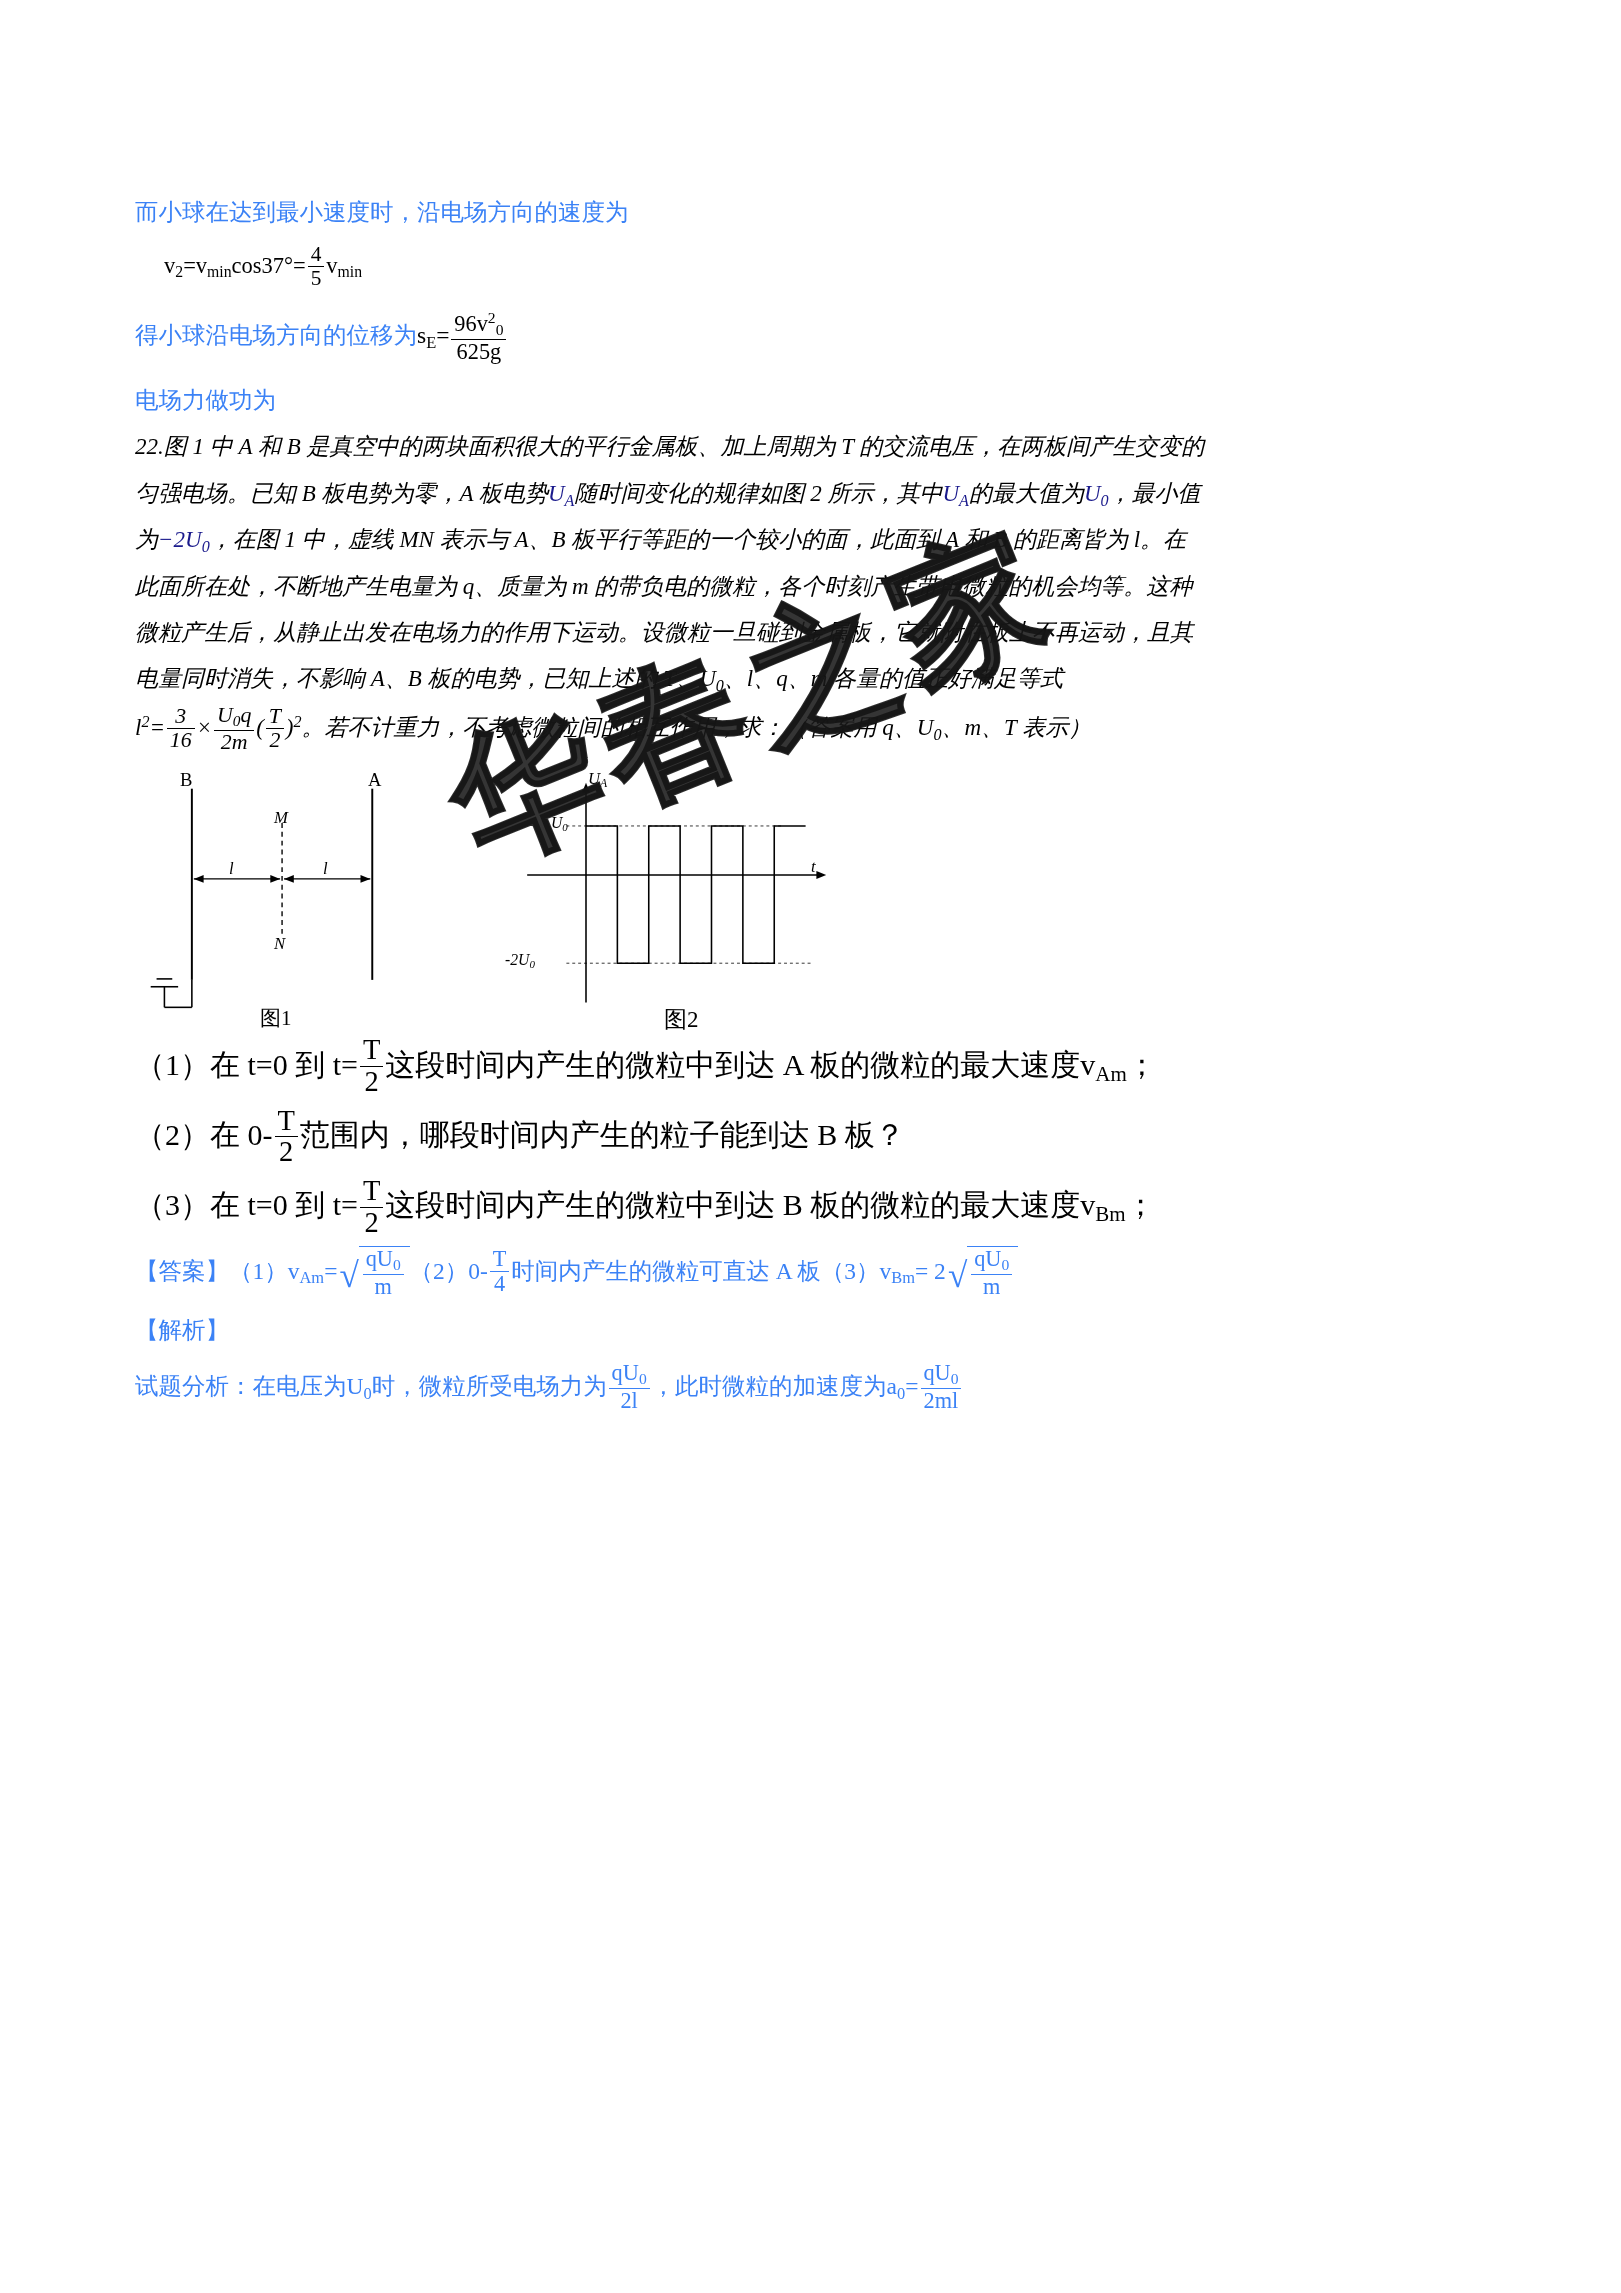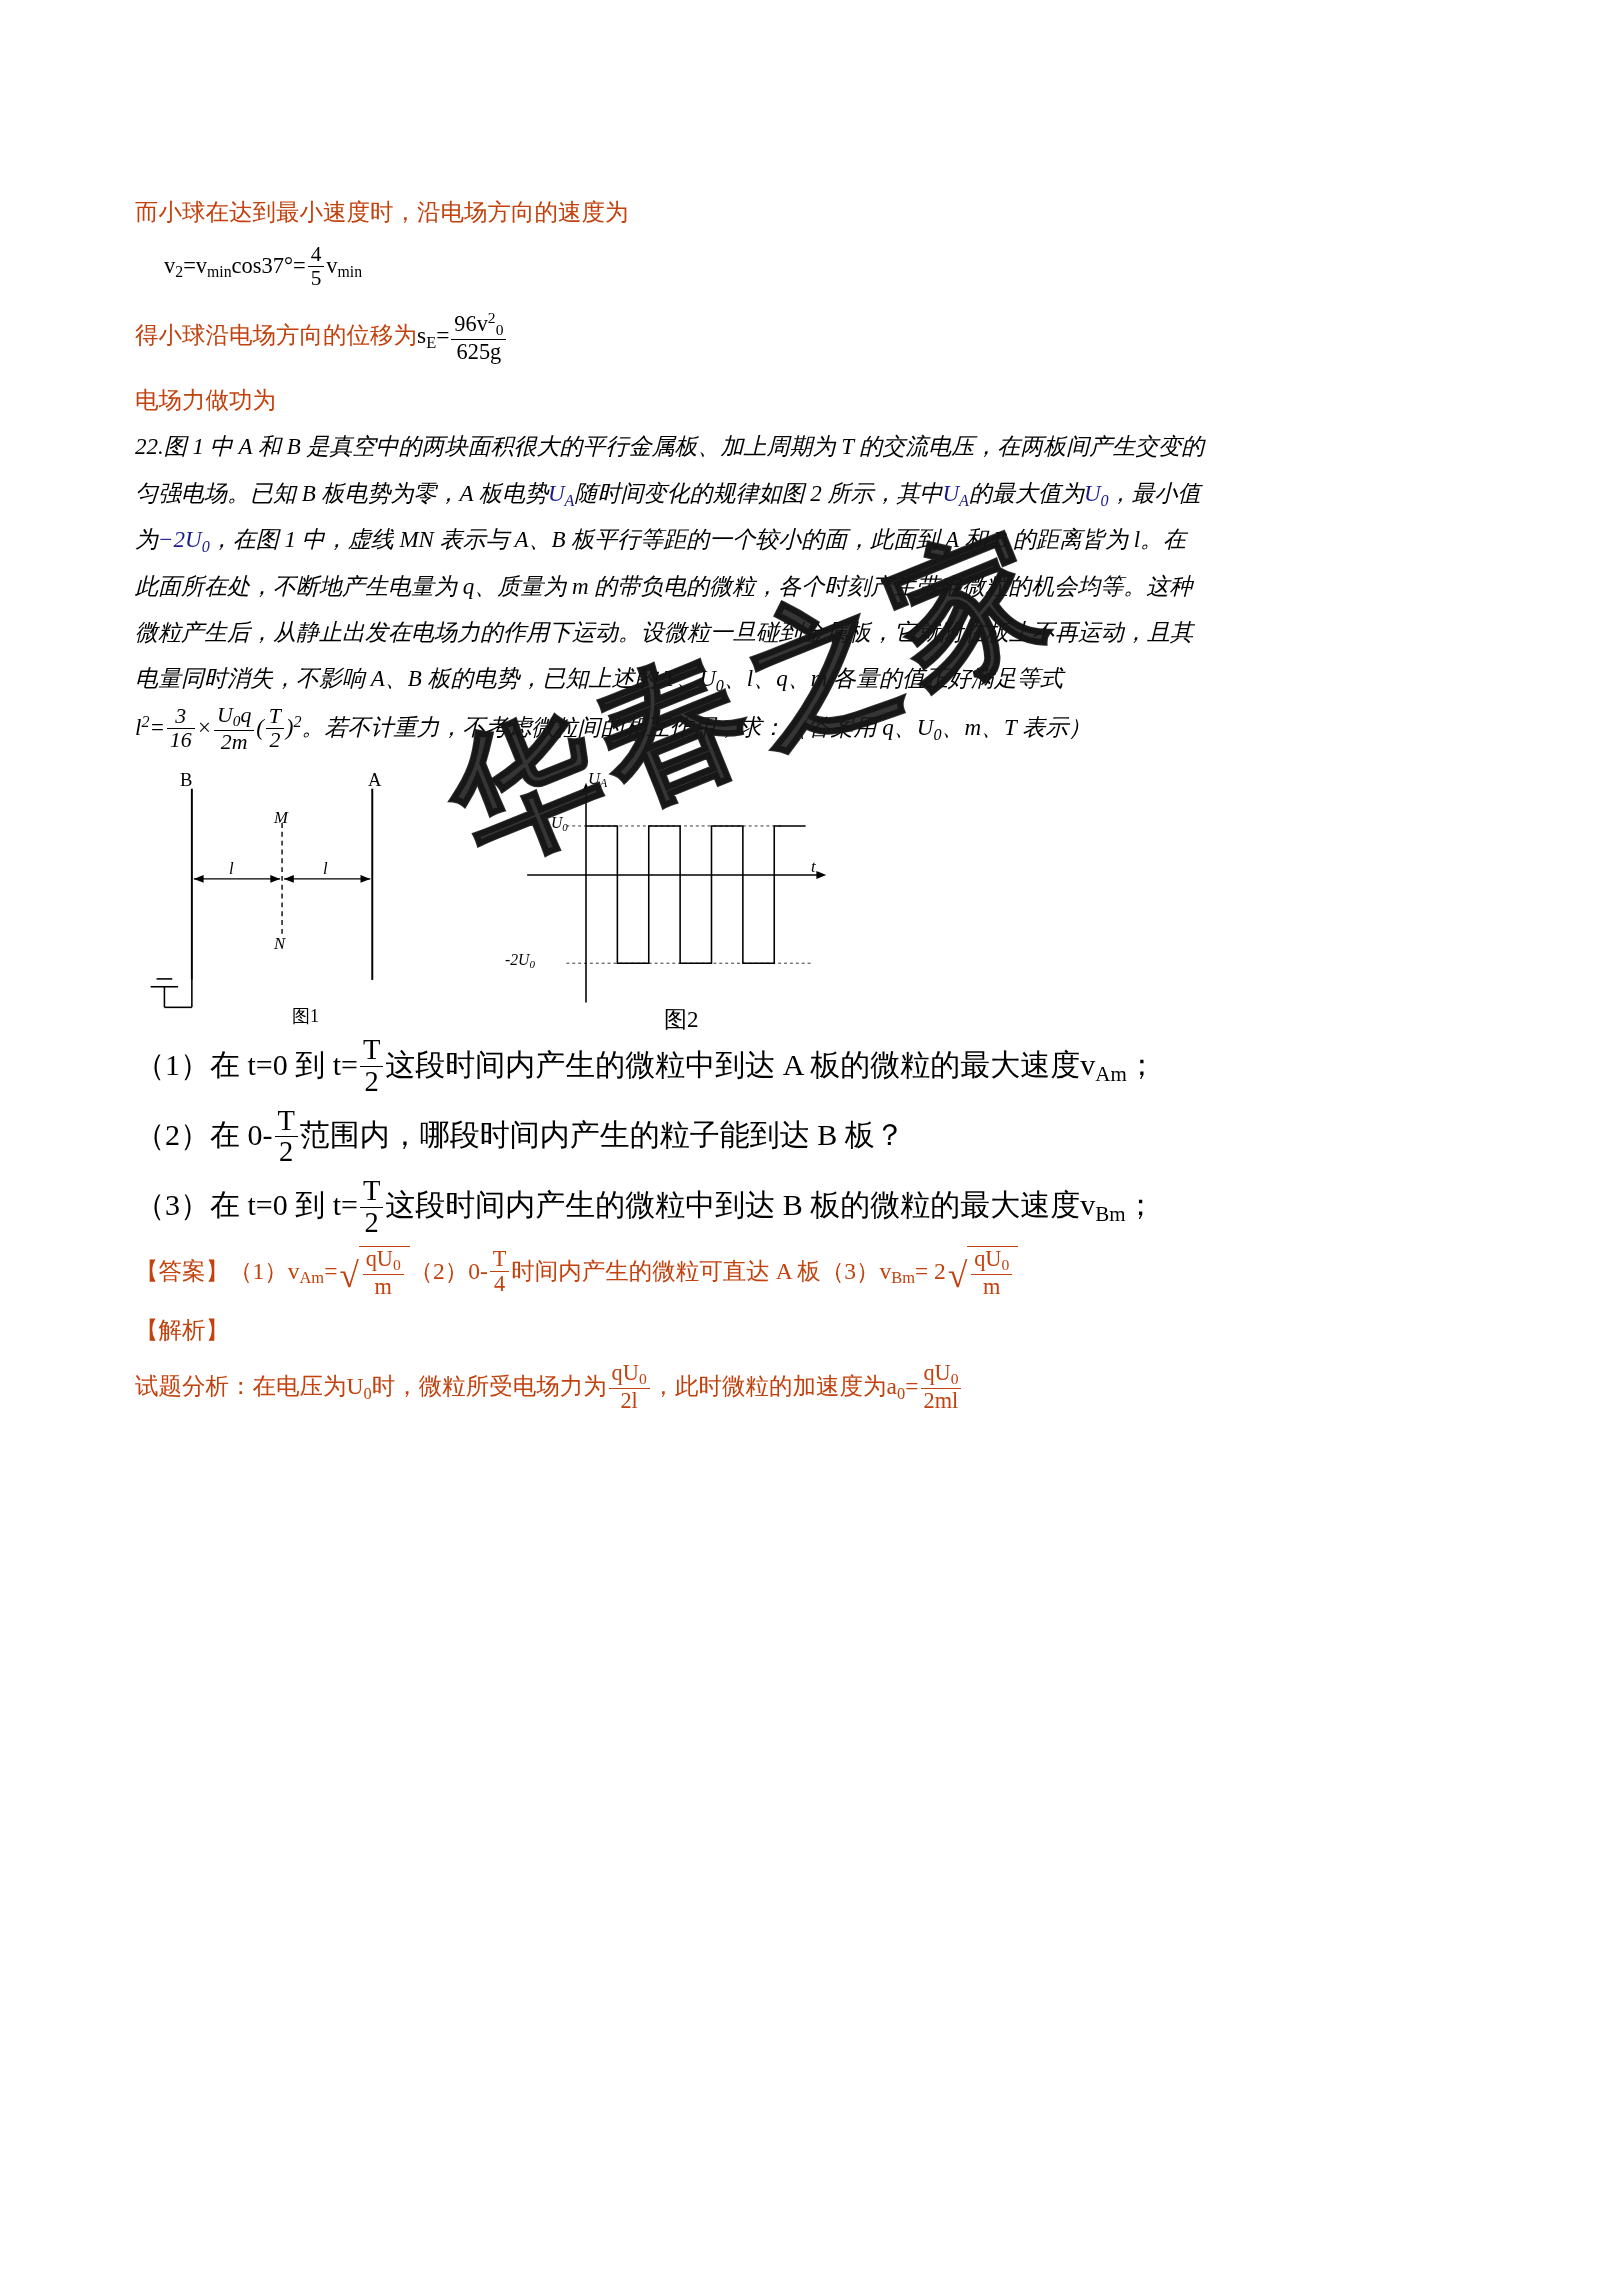--- a/index.html
+++ b/index.html
@@ -22,21 +22,21 @@
     height: 2294px;
     background: #fff;
   }
   .content {
     position: absolute;
     left: 135px;
     top: 191px;
     width: 1353px;
   }
   .red {
-    color: #c2410c;
+    color: #3b82f6;
   }
   .blue {
     color: #1a1a8c;
   }
   .para {
     font-size: 23.5px;
     line-height: 1.85;
     margin: 0 0 3.9px 0;
     text-align: justify;
   }
@@ -234,21 +234,21 @@
         </g>
       </svg>
 
       
       <div style="position:absolute;left:45px;top:0px;font-size:18.6px;">B</div>
       <div style="position:absolute;left:233px;top:0px;font-size:18.6px;">A</div>
       <div style="position:absolute;left:139px;top:39px;font-size:16.7px;font-style:italic;">M</div>
       <div style="position:absolute;left:139px;top:165px;font-size:16.7px;font-style:italic;">N</div>
       <div style="position:absolute;left:94px;top:90px;font-size:16.7px;font-style:italic;">l</div>
       <div style="position:absolute;left:188px;top:90px;font-size:16.7px;font-style:italic;">l</div>
-      <div style="position:absolute;left:125px;top:235px;font-size:18px;margin-left:32px;" class="fig-caption">图1</div>
+      <div style="position:absolute;left:125px;top:235px;font-size:21px;" class="fig-caption">图1</div>
 
       <div style="position:absolute;left:453px;top:0px;font-size:16.7px;font-style:italic;"><span>U</span><sub>A</sub></div>
       <div style="position:absolute;left:676px;top:88px;font-size:16.7px;font-style:italic;">t</div>
       <div style="position:absolute;left:416px;top:45px;font-size:15.7px;font-style:italic;"><span>U</span><sub>0</sub></div>
       <div style="position:absolute;left:370px;top:182px;font-size:15.7px;font-style:italic;"><span>-2U</span><sub>0</sub></div>
       <div style="position:absolute;left:529px;top:235px;font-size:23px;">图2</div>
     </div>
 
     <p class="q-line">
       <span>（1）在 t=0 到 t=</span><span class="frac"><span class="num">T</span><span class="den">2</span></span><span>这段时间内产生的微粒中到达 A 板的微粒的最大速度v</span><sub>Am</sub><span>；</span>

